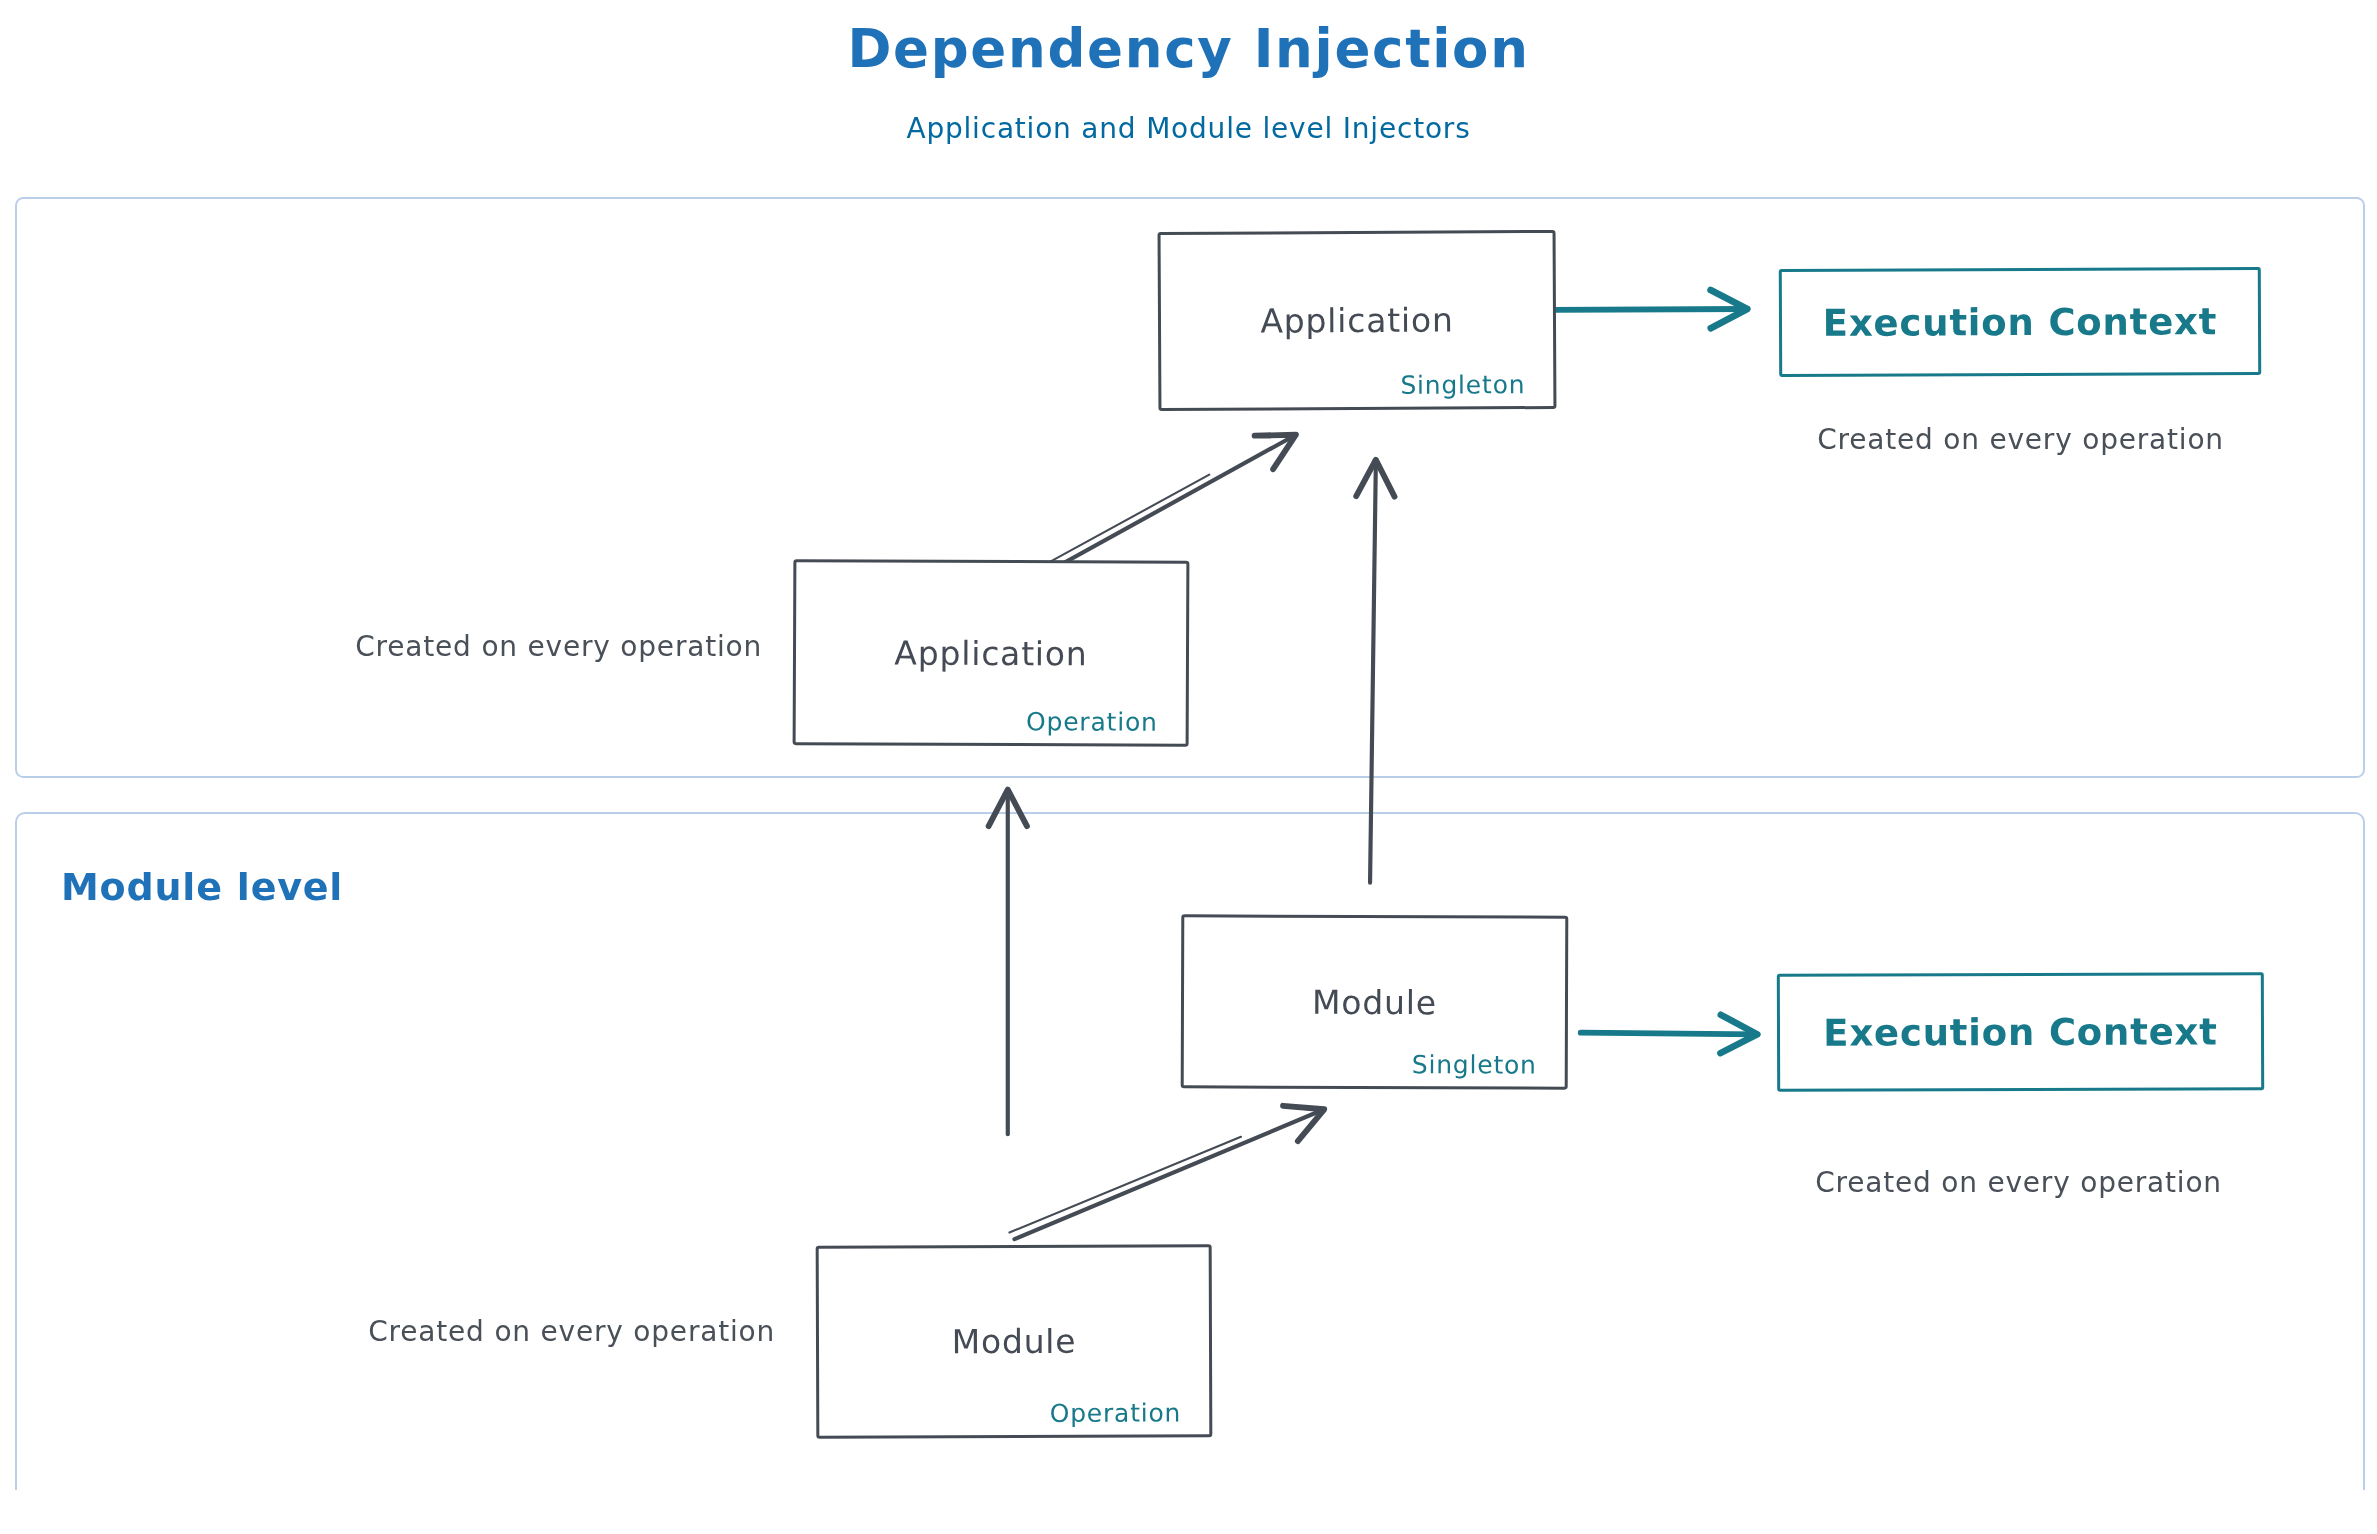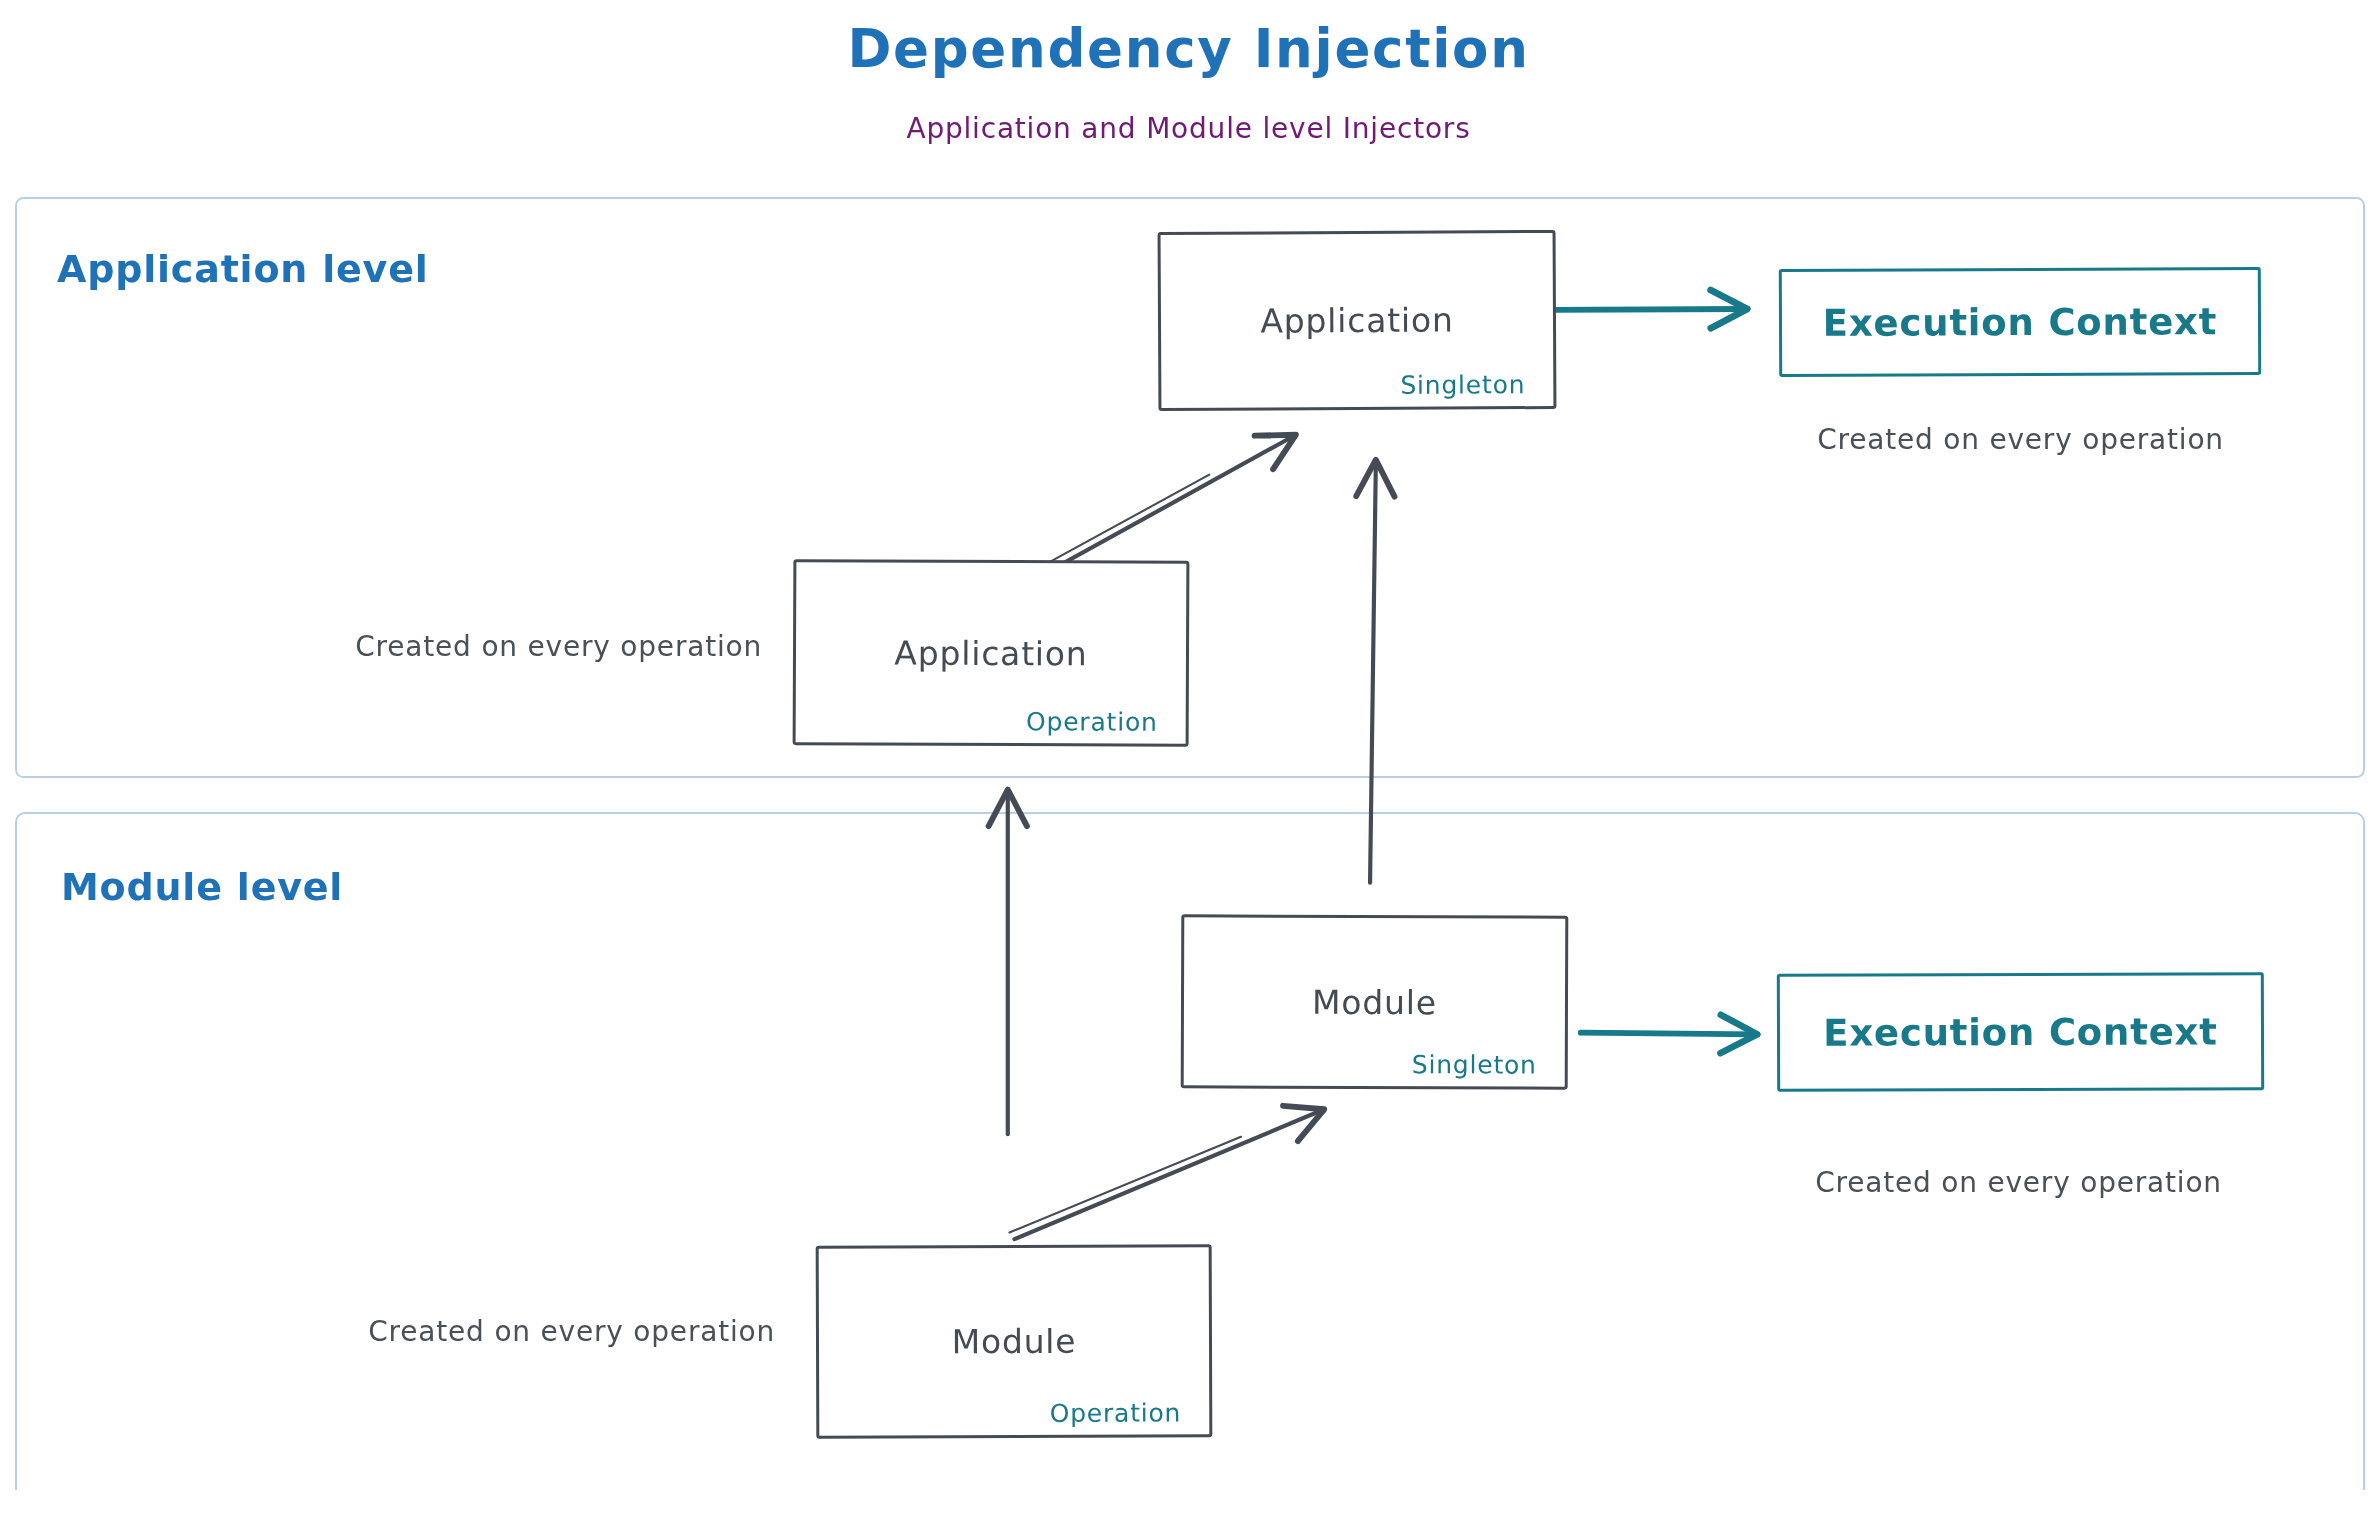--- a/index.html
+++ b/index.html
@@ -12,21 +12,21 @@
     overflow:hidden;
   }
   .abs{position:absolute;}
   
   .page-title{
     top:18.3px;left:0;width:100%;text-align:center;
     font-size:53px;font-weight:bold;color:#1f72b8;letter-spacing:1.7px;
   }
   .page-subtitle{
     top:112px;left:0;width:100%;text-align:center;
-    font-size:28px;color:#701a75;letter-spacing:0.8px;
+    font-size:28px;color:#0369a1;letter-spacing:0.8px;
   }
   
   .level-container{
     border:2.5px solid #b9cfe9;border-radius:8.3px;background:transparent;
   }
   .level-label{
     font-size:38px;font-weight:bold;color:#1f72b8;letter-spacing:0.8px;
   }
   
   .node-box{
@@ -82,21 +82,20 @@
     <path d="M1645 1060 L1652 552" fill="none" stroke="#454b54" stroke-width="5" stroke-linecap="round" marker-end="url(#head-dark)"></path>
 
     <path d="M1210 1362 L1210 948" fill="none" stroke="#454b54" stroke-width="5" stroke-linecap="round" marker-end="url(#head-dark)"></path>
 
     <path d="M1218 1488 L1590 1332" fill="none" stroke="#454b54" stroke-width="5" stroke-linecap="round" marker-end="url(#head-dark)"></path>
     <path d="M1212 1480 L1490 1365" fill="none" stroke="#454b54" stroke-width="2.5" stroke-linecap="round"></path>
 
     <path d="M1898 1240 L2110 1242" fill="none" stroke="#17798a" stroke-width="7" stroke-linecap="round" marker-end="url(#head-teal)"></path>
   </svg>
 
-  <div class="abs level-label" style="left:57px;top:247px;">Application level</div>
   <div class="abs level-label" style="left:61px;top:865px;text-align:right;">Module level</div>
 
   <div class="abs node-box" style="left:1158px;top:231px;width:392px;height:173px;transform:rotate(-0.3deg);">
     <span class="node-title">Application</span>
     <span class="node-badge">Singleton</span>
   </div>
 
   <div class="abs ec-box" style="left:1779px;top:268px;width:476px;height:102px;transform:rotate(-0.25deg);">
     <span class="ec-title">Execution Context</span>
   </div>

